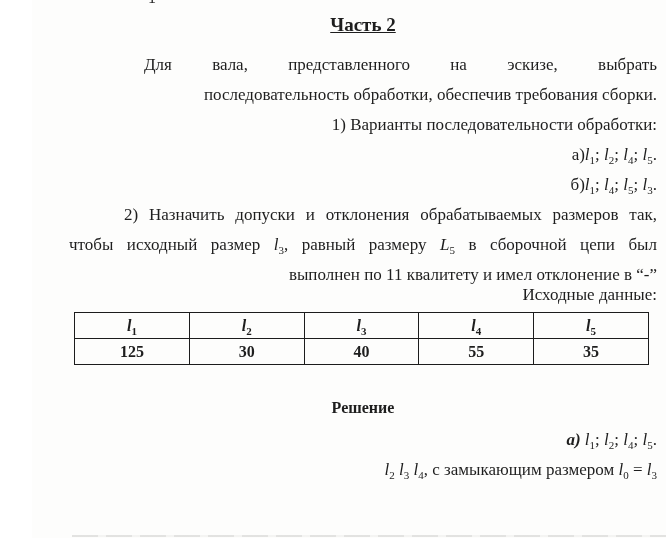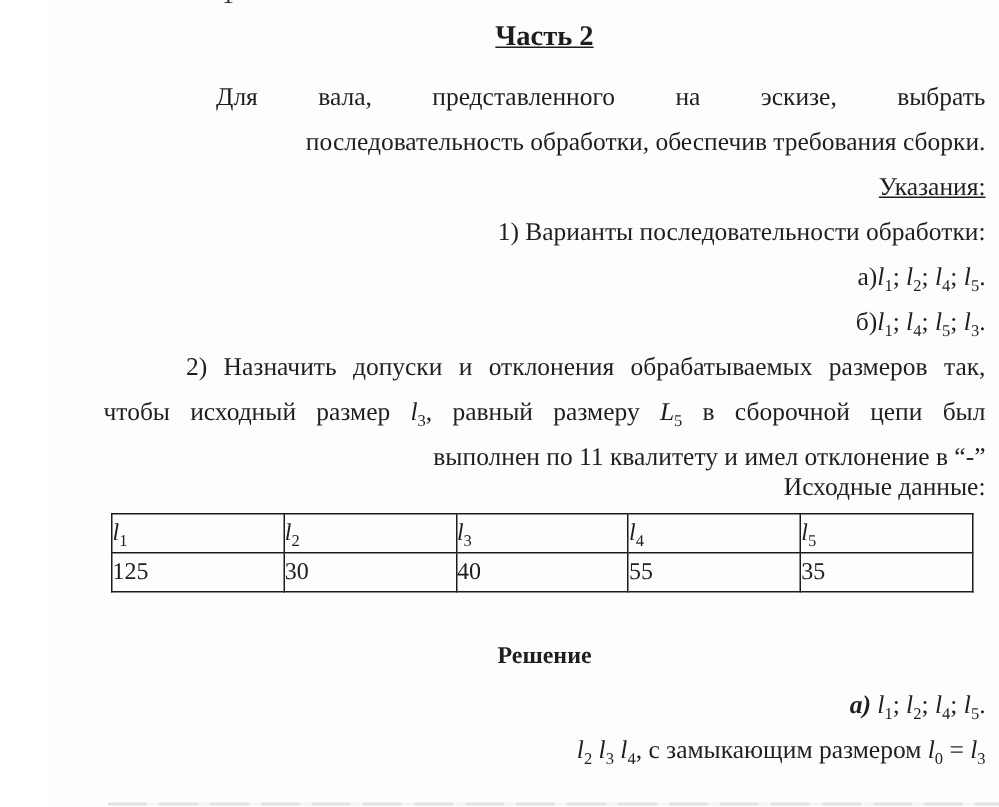--- a/index.html
+++ b/index.html
@@ -45,22 +45,22 @@
   .data-heading{margin-top:-8px;line-height:26px;}
 
   table.data{
     border-collapse:collapse;
     margin:4px 0 0 5px;
     width:575px;
     table-layout:fixed;
   }
   table.data th, table.data td{
     border:1.6px solid #1c1c1c;
-    font-weight:normal;
-    text-align:left;
+    font-weight:bold;
+    text-align:center;
     font-size:16px;
     height:25px;
     padding:0;
   }
   .solution-title{
     margin:30px 0 0 0;
     font-size:16px;line-height:26px;
     font-weight:bold;text-align:center;
   }
   .case-label{font-weight:bold;font-style:italic;}
@@ -77,21 +77,20 @@
 
 <div class="page">
 
   <div class="crop-frag"><span>1</span></div>
 
   <div class="doc-title">Часть 2</div>
 
   <div class="line just indent-par mt-intro">Для вала, представленного на эскизе, выбрать</div>
   <div class="line">последовательность обработки, обеспечив требования сборки.</div>
 
-  <div class="line indent-std"><span class="underline">Указания:</span></div>
 
   <div class="line indent-std">1) Варианты последовательности обработки:</div>
 
   <div class="line indent-opt">а)<i class="mv">l</i><sub>1</sub>; <i class="mv">l</i><sub>2</sub>; <i class="mv">l</i><sub>4</sub>; <i class="mv">l</i><sub>5</sub>.</div>
   <div class="line indent-opt">б)<i class="mv">l</i><sub>1</sub>; <i class="mv">l</i><sub>4</sub>; <i class="mv">l</i><sub>5</sub>; <i class="mv">l</i><sub>3</sub>.</div>
 
   <div class="line just indent-std">2) Назначить допуски и отклонения обрабатываемых размеров так,</div>
   <div class="line just">чтобы исходный размер <i class="mv">l</i><sub>3</sub>, равный размеру <i class="mv">L</i><sub>5</sub> в сборочной цепи был</div>
   <div class="line">выполнен по 11 квалитету и имел отклонение в “-”</div>
 

